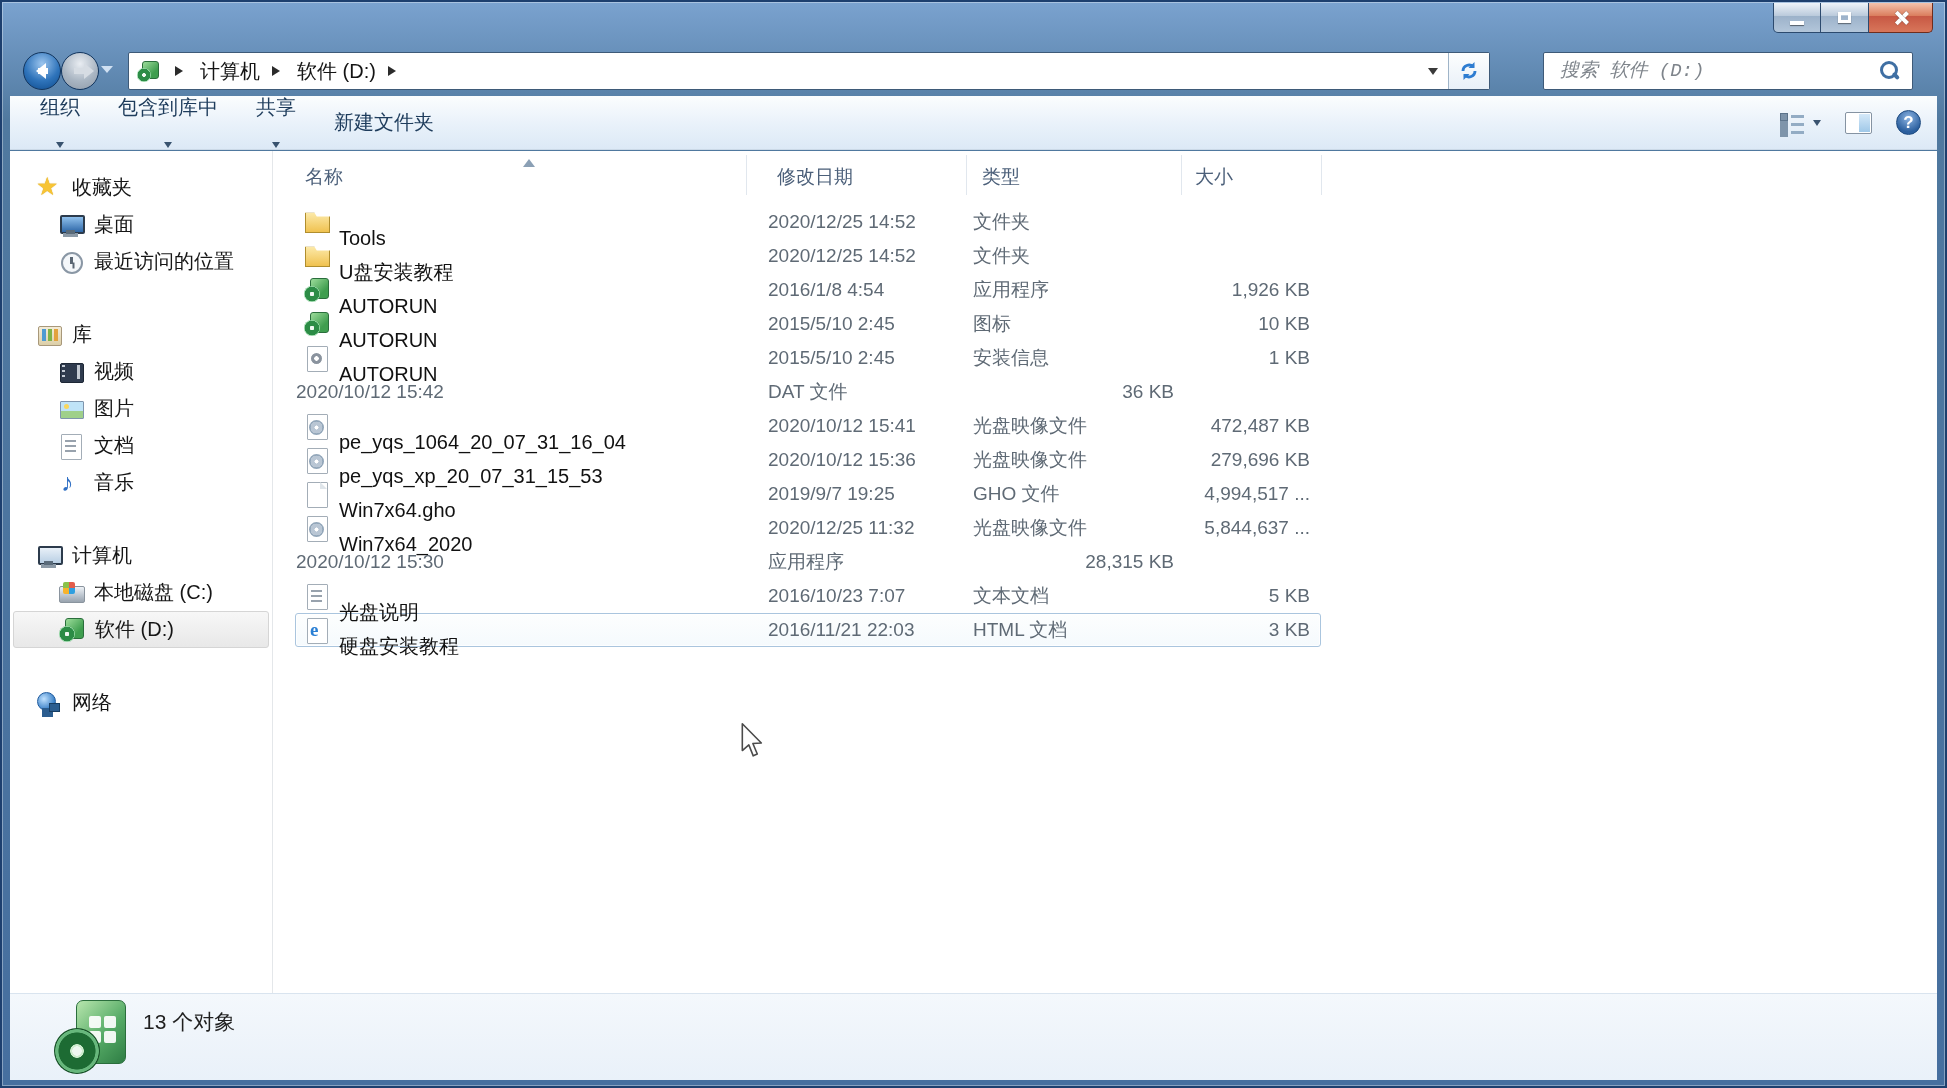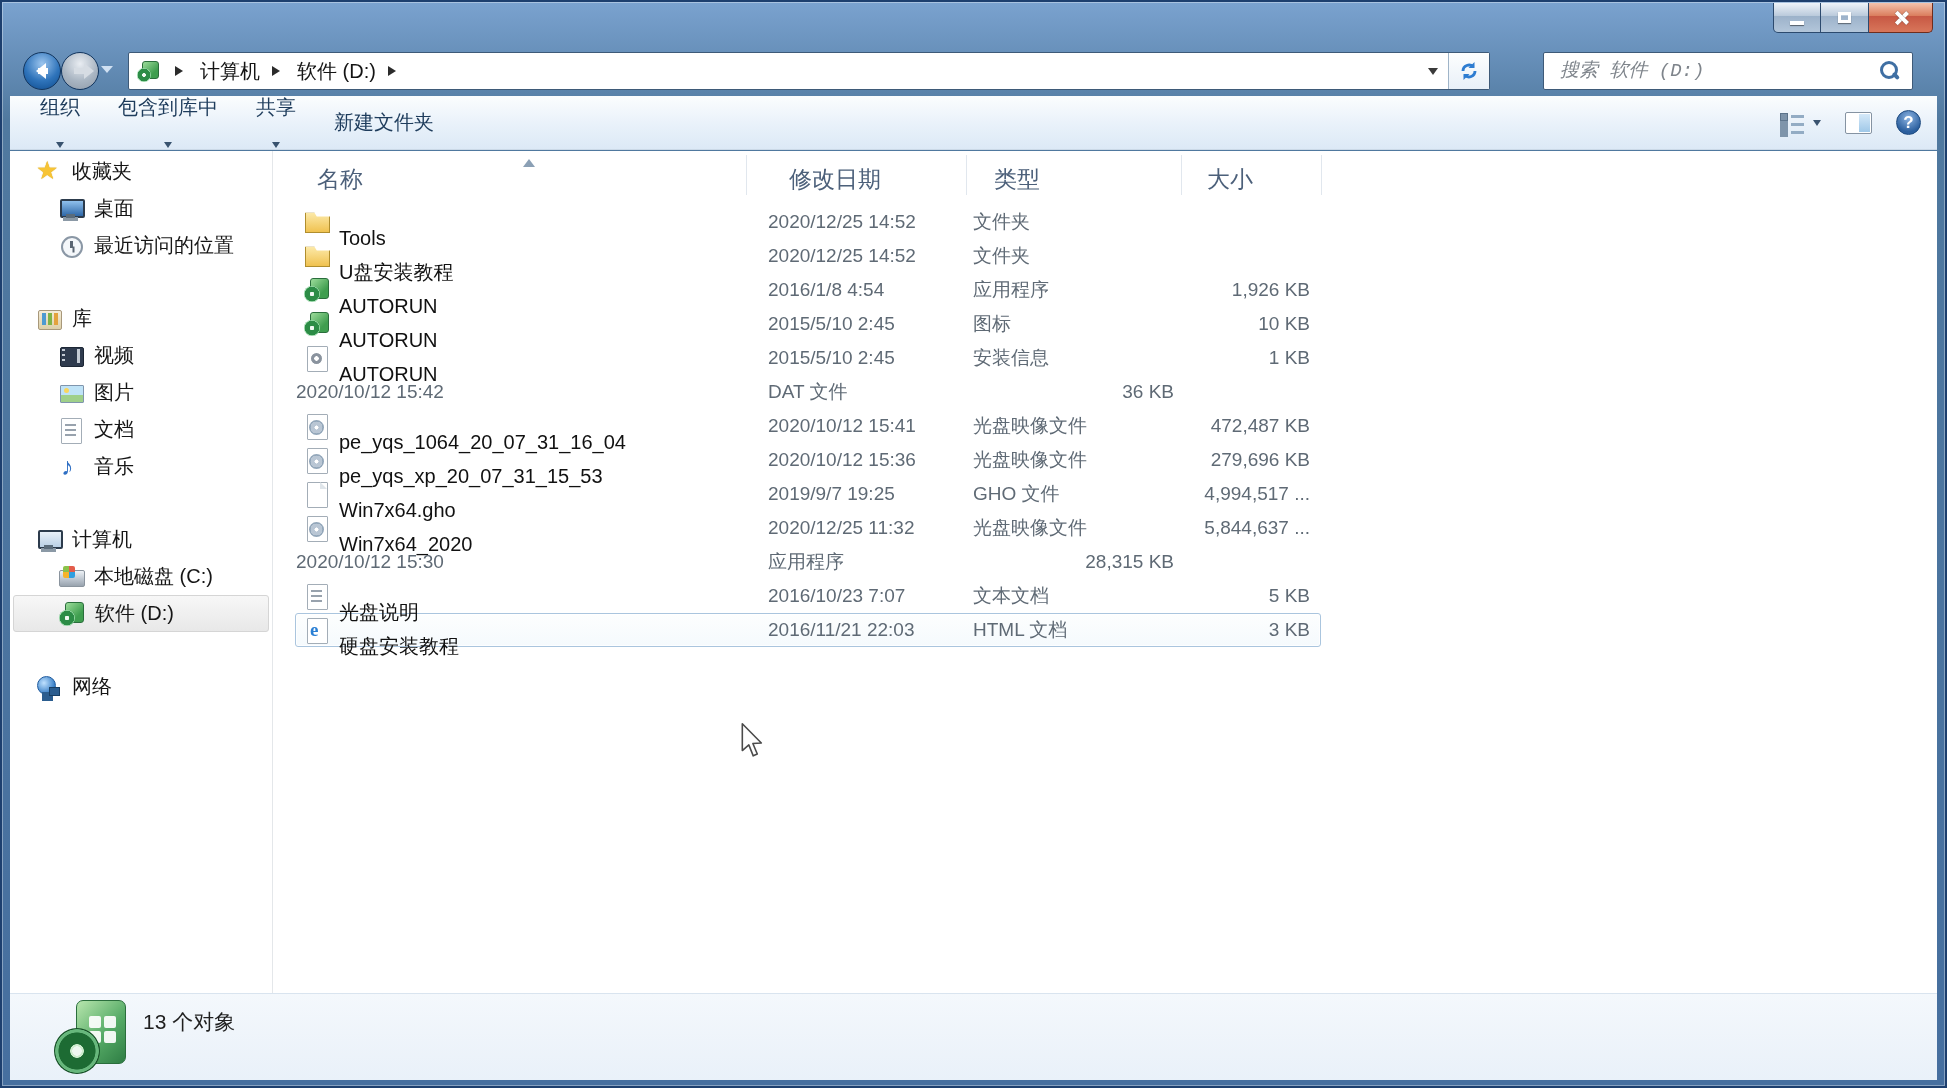--- a/index.html
+++ b/index.html
@@ -87,34 +87,34 @@
     background:#93acc4; box-shadow:0 8px 0 #93acc4, 0 16px 0 #93acc4; }
   .preview-icon { position:relative; width:27px; height:22px; border:1px solid #8593a2; background:#fff; border-radius:2px; }
   .preview-icon::after { content:""; position:absolute; right:1px; top:1px; width:11px; height:18px;
     background:linear-gradient(#d5e9f9,#9fc8e8); }
   .help-icon { width:25px; height:25px; border-radius:50%; border:1px solid #1d4a80; color:#fff;
     background:radial-gradient(circle at 50% 30%, #8cb4e2, #2b5f9e 70%);
     font-size:17px; font-weight:bold; display:flex; align-items:center; justify-content:center; }
 
   
   .main { position:absolute; left:10px; top:151px; width:1927px; height:842px; background:#fff; z-index:4; }
-  .nav-pane { position:absolute; left:0; top:0; width:262px; height:100%; padding-top:2px; }
+  .nav-pane { position:absolute; left:0; top:0; width:262px; height:100%; padding-top:18px; }
   .pane-divider { position:absolute; left:262px; top:0; width:1px; height:100%; background:#e4e7ea; }
 
   .nav-item { display:flex; align-items:center; height:37px; padding-left:48px; cursor:default; }
   .nav-item.section { padding-left:26px; }
   .nav-item.selected { background:linear-gradient(#f7f7f7,#e8e8e8); border:1px solid #d5d5d5; border-radius:3px;
     margin:0 3px; padding-left:45px; }
   .nav-label { font-size:20px; color:#161616; margin-left:10px; white-space:nowrap; }
   .nav-spacer { height:36px; }
 
   
   .file-pane { position:absolute; left:263px; top:0; width:1664px; height:100%; }
   .list-header { position:absolute; left:22px; top:0; width:1642px; height:48px; }
-  .hdr-label { position:absolute; top:13px; font-size:23px; color:#4c607a; white-space:nowrap;margin-left:12px; }
+  .hdr-label { position:absolute; top:13px; font-size:19px; color:#4c607a; white-space:nowrap; }
   .hdr-name { left:10px; } .hdr-date { left:482px; } .hdr-type { left:687px; } .hdr-size { left:900px; }
   .hdr-sep { position:absolute; top:4px; width:1px; height:40px; background:#e1e7ee; }
   .sort-arrow { position:absolute; left:228px; top:2px; width:0; height:0;
     border:6px solid transparent; border-bottom:8px solid #8ba0b5; }
 
   .file-list { position:absolute; left:22px; top:54px; width:1026px; }
   .file-row { display:grid; grid-template-columns:472px 205px 213px 136px; align-items:center;
     height:34px; border:1px solid transparent; }
   .file-row.focused { border:1px solid #aac5de; border-radius:3px;
     background:linear-gradient(#fdfefe,#f5fafd); box-shadow:inset 0 0 0 1px rgba(255,255,255,.8); }

